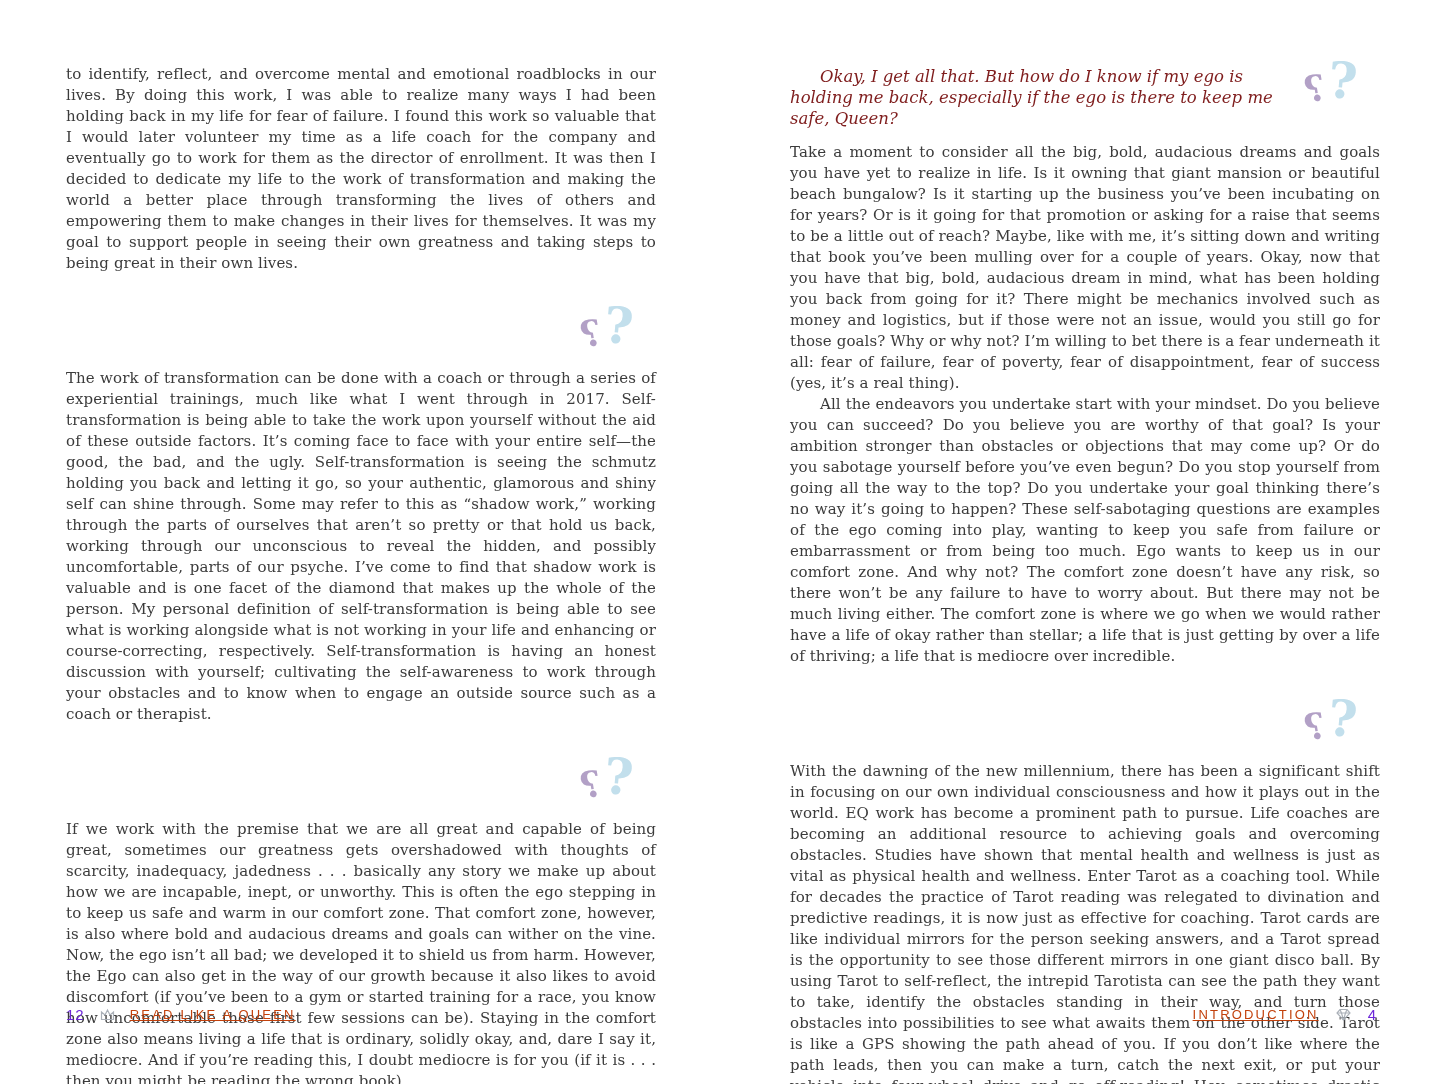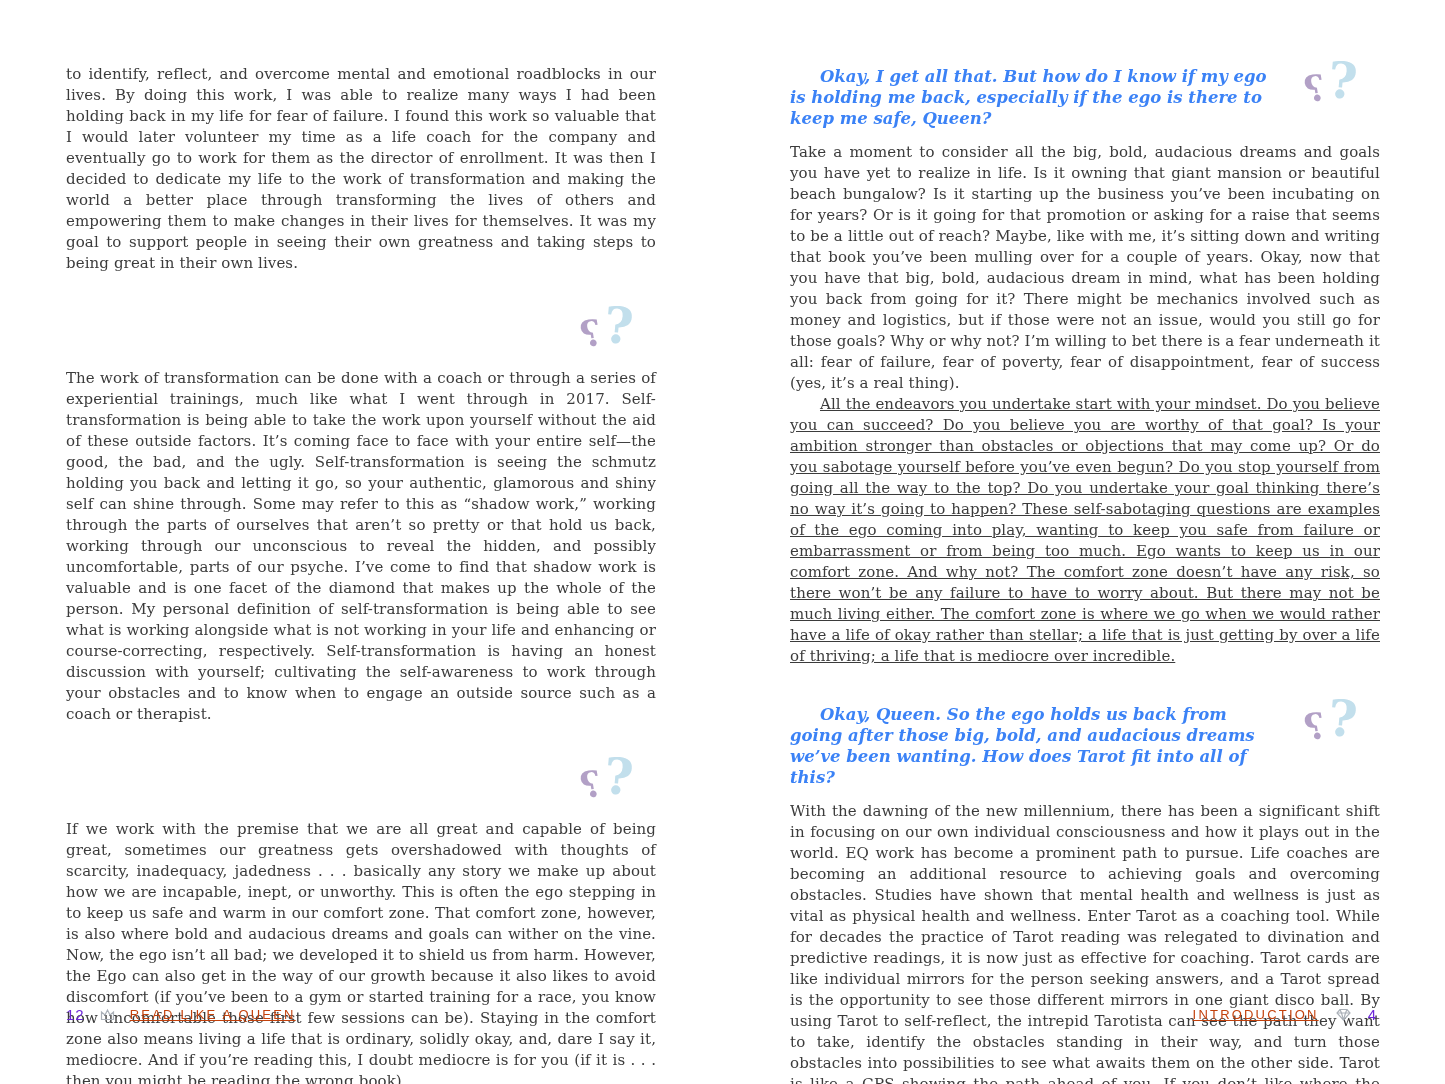--- a/index.html
+++ b/index.html
@@ -18,35 +18,35 @@
   }
   .page.left  .page-content { left: 66px; }
   .page.right .page-content { left: 68px; }
 
   .para {
     font-size: 15px; line-height: 21px;
     color: #3b3b3b;
     text-align: justify;
     letter-spacing: 0.1px;
   }
-  .para.indented { text-indent: 30px; text-decoration: underline; }
+  .para.indented { text-indent: 30px; }
 
   .heading-row {
     position: relative;
     margin-top: 37px;
     margin-bottom: 13px;
     padding-right: 96px;
     min-height: 44px;
   }
   .heading-row.first { margin-top: 2px; }
   .heading {
     font-family: "DejaVu Serif", serif;
-    font-weight: bold; font-style: italic;
+    font-weight: normal; font-style: italic;
     font-size: 16.5px; line-height: 21px;
-    color: #3b82f6;
+    color: #7f1d1d;
     text-indent: 30px;
     text-align: left;
   }
 
   
   .qmarks {
     position: absolute; right: 2px; top: -8px;
     width: 76px; height: 64px;
   }
   .qm {
@@ -139,21 +139,20 @@
           <span class="qm purple">?</span>
           <span class="qm blue">?</span>
         </div>
       </div>
 
       <p class="para">Take a moment to consider all the big, bold, audacious dreams and goals you have yet to realize in life. Is it owning that giant mansion or beautiful beach bungalow? Is it starting up the business you’ve been incubating on for years? Or is it going for that promotion or asking for a raise that seems to be a little out of reach? Maybe, like with me, it’s sitting down and writing that book you’ve been mulling over for a couple of years. Okay, now that you have that big, bold, audacious dream in mind, what has been holding you back from going for it? There might be mechanics involved such as money and logistics, but if those were not an issue, would you still go for those goals? Why or why not? I’m willing to bet there is a fear underneath it all: fear of failure, fear of poverty, fear of disappointment, fear of success (yes, it’s a real thing).</p>
 
       <p class="para indented">All the endeavors you undertake start with your mindset. Do you believe you can succeed? Do you believe you are worthy of that goal? Is your ambition stronger than obstacles or objections that may come up? Or do you sabotage yourself before you’ve even begun? Do you stop yourself from going all the way to the top? Do you undertake your goal thinking there’s no way it’s going to happen? These self-sabotaging questions are examples of the ego coming into play, wanting to keep you safe from failure or embarrassment or from being too much. Ego wants to keep us in our comfort zone. And why not? The comfort zone doesn’t have any risk, so there won’t be any failure to have to worry about. But there may not be much living either. The comfort zone is where we go when we would rather have a life of okay rather than stellar; a life that is just getting by over a life of thriving; a life that is mediocre over incredible.</p>
 
       <div class="heading-row">
-        <div class="heading">Okay, Queen. So the ego holds us back from going after those big, bold, and audacious dreams we’ve been wanting. How does Tarot fit into all of this?</div>
         <div class="qmarks">
           <span class="qm purple">?</span>
           <span class="qm blue">?</span>
         </div>
       </div>
 
       <p class="para">With the dawning of the new millennium, there has been a significant shift in focusing on our own individual consciousness and how it plays out in the world. EQ work has become a prominent path to pursue. Life coaches are becoming an additional resource to achieving goals and overcoming obstacles. Studies have shown that mental health and wellness is just as vital as physical health and wellness. Enter Tarot as a coaching tool. While for decades the practice of Tarot reading was relegated to divination and predictive readings, it is now just as effective for coaching. Tarot cards are like individual mirrors for the person seeking answers, and a Tarot spread is the opportunity to see those different mirrors in one giant disco ball. By using Tarot to self-reflect, the intrepid Tarotista can see the path they want to take, identify the obstacles standing in their way, and turn those obstacles into possibilities to see what awaits them on the other side. Tarot is like a GPS showing the path ahead of you. If you don’t like where the path leads, then you can make a turn, catch the next exit, or put your vehicle into four-wheel drive and go off-roading! Hey, sometimes drastic measures are needed to course-correct.</p>
     </div>
 
     <div class="footer right-footer">

